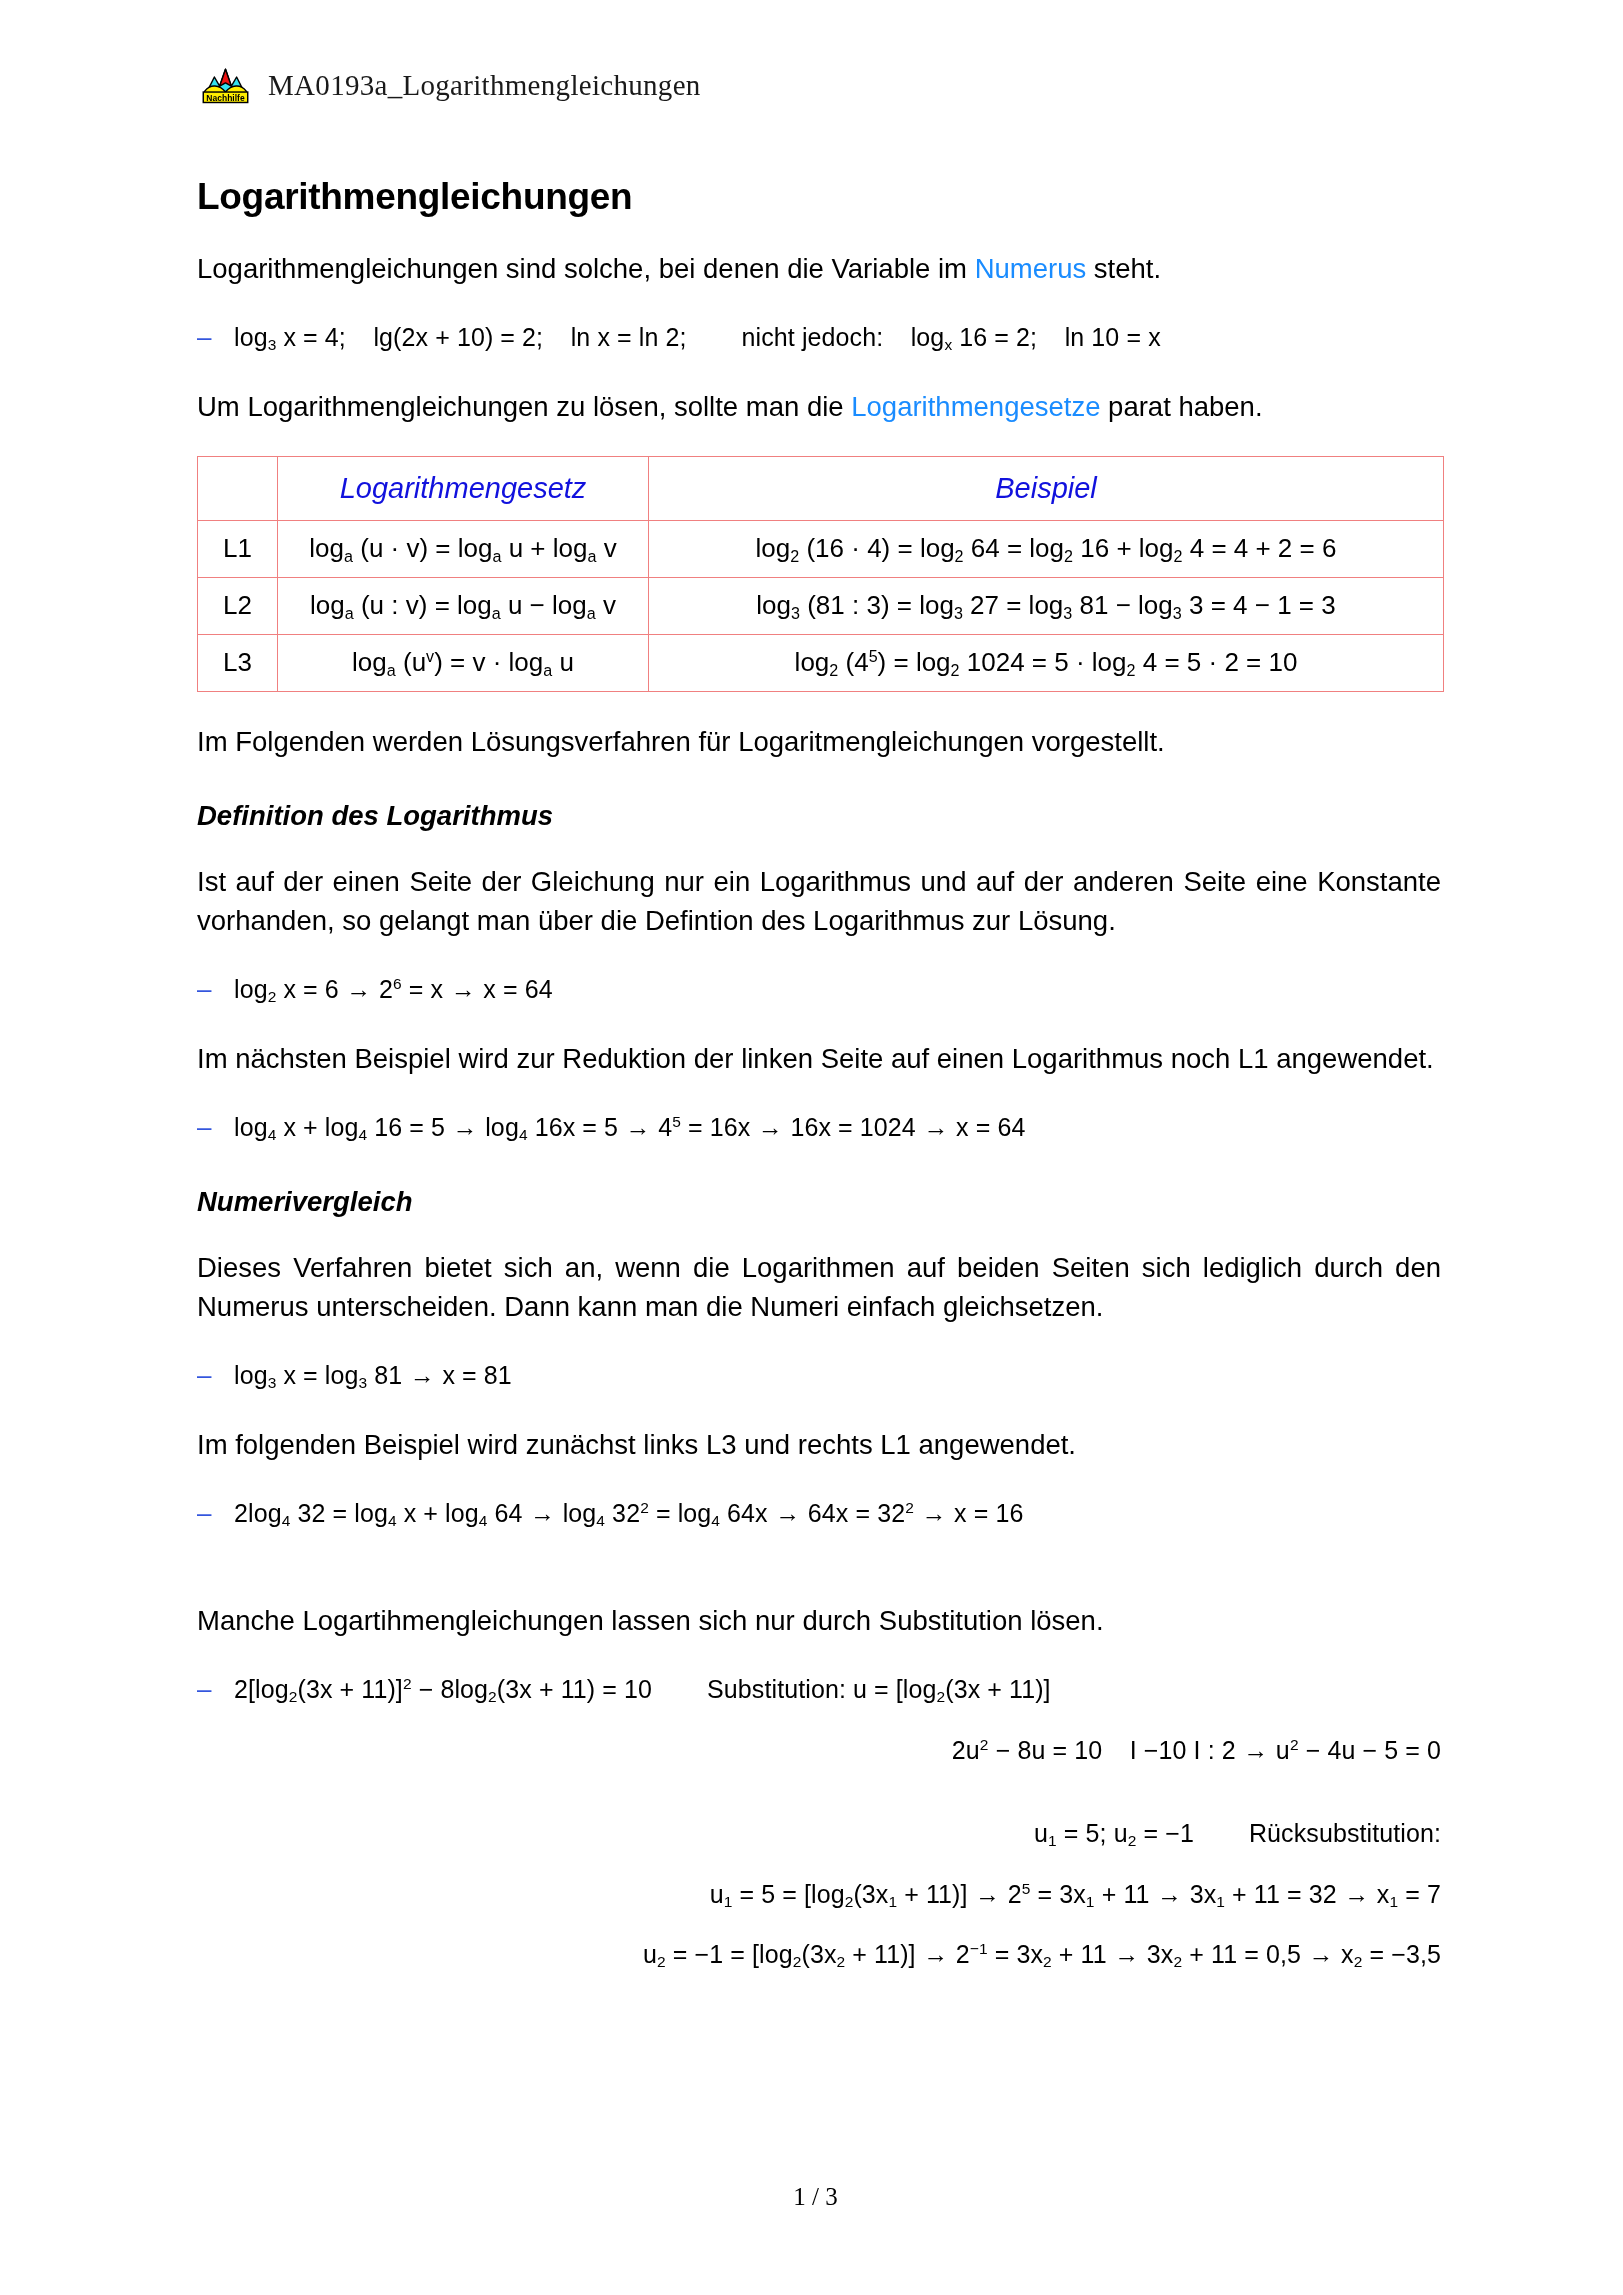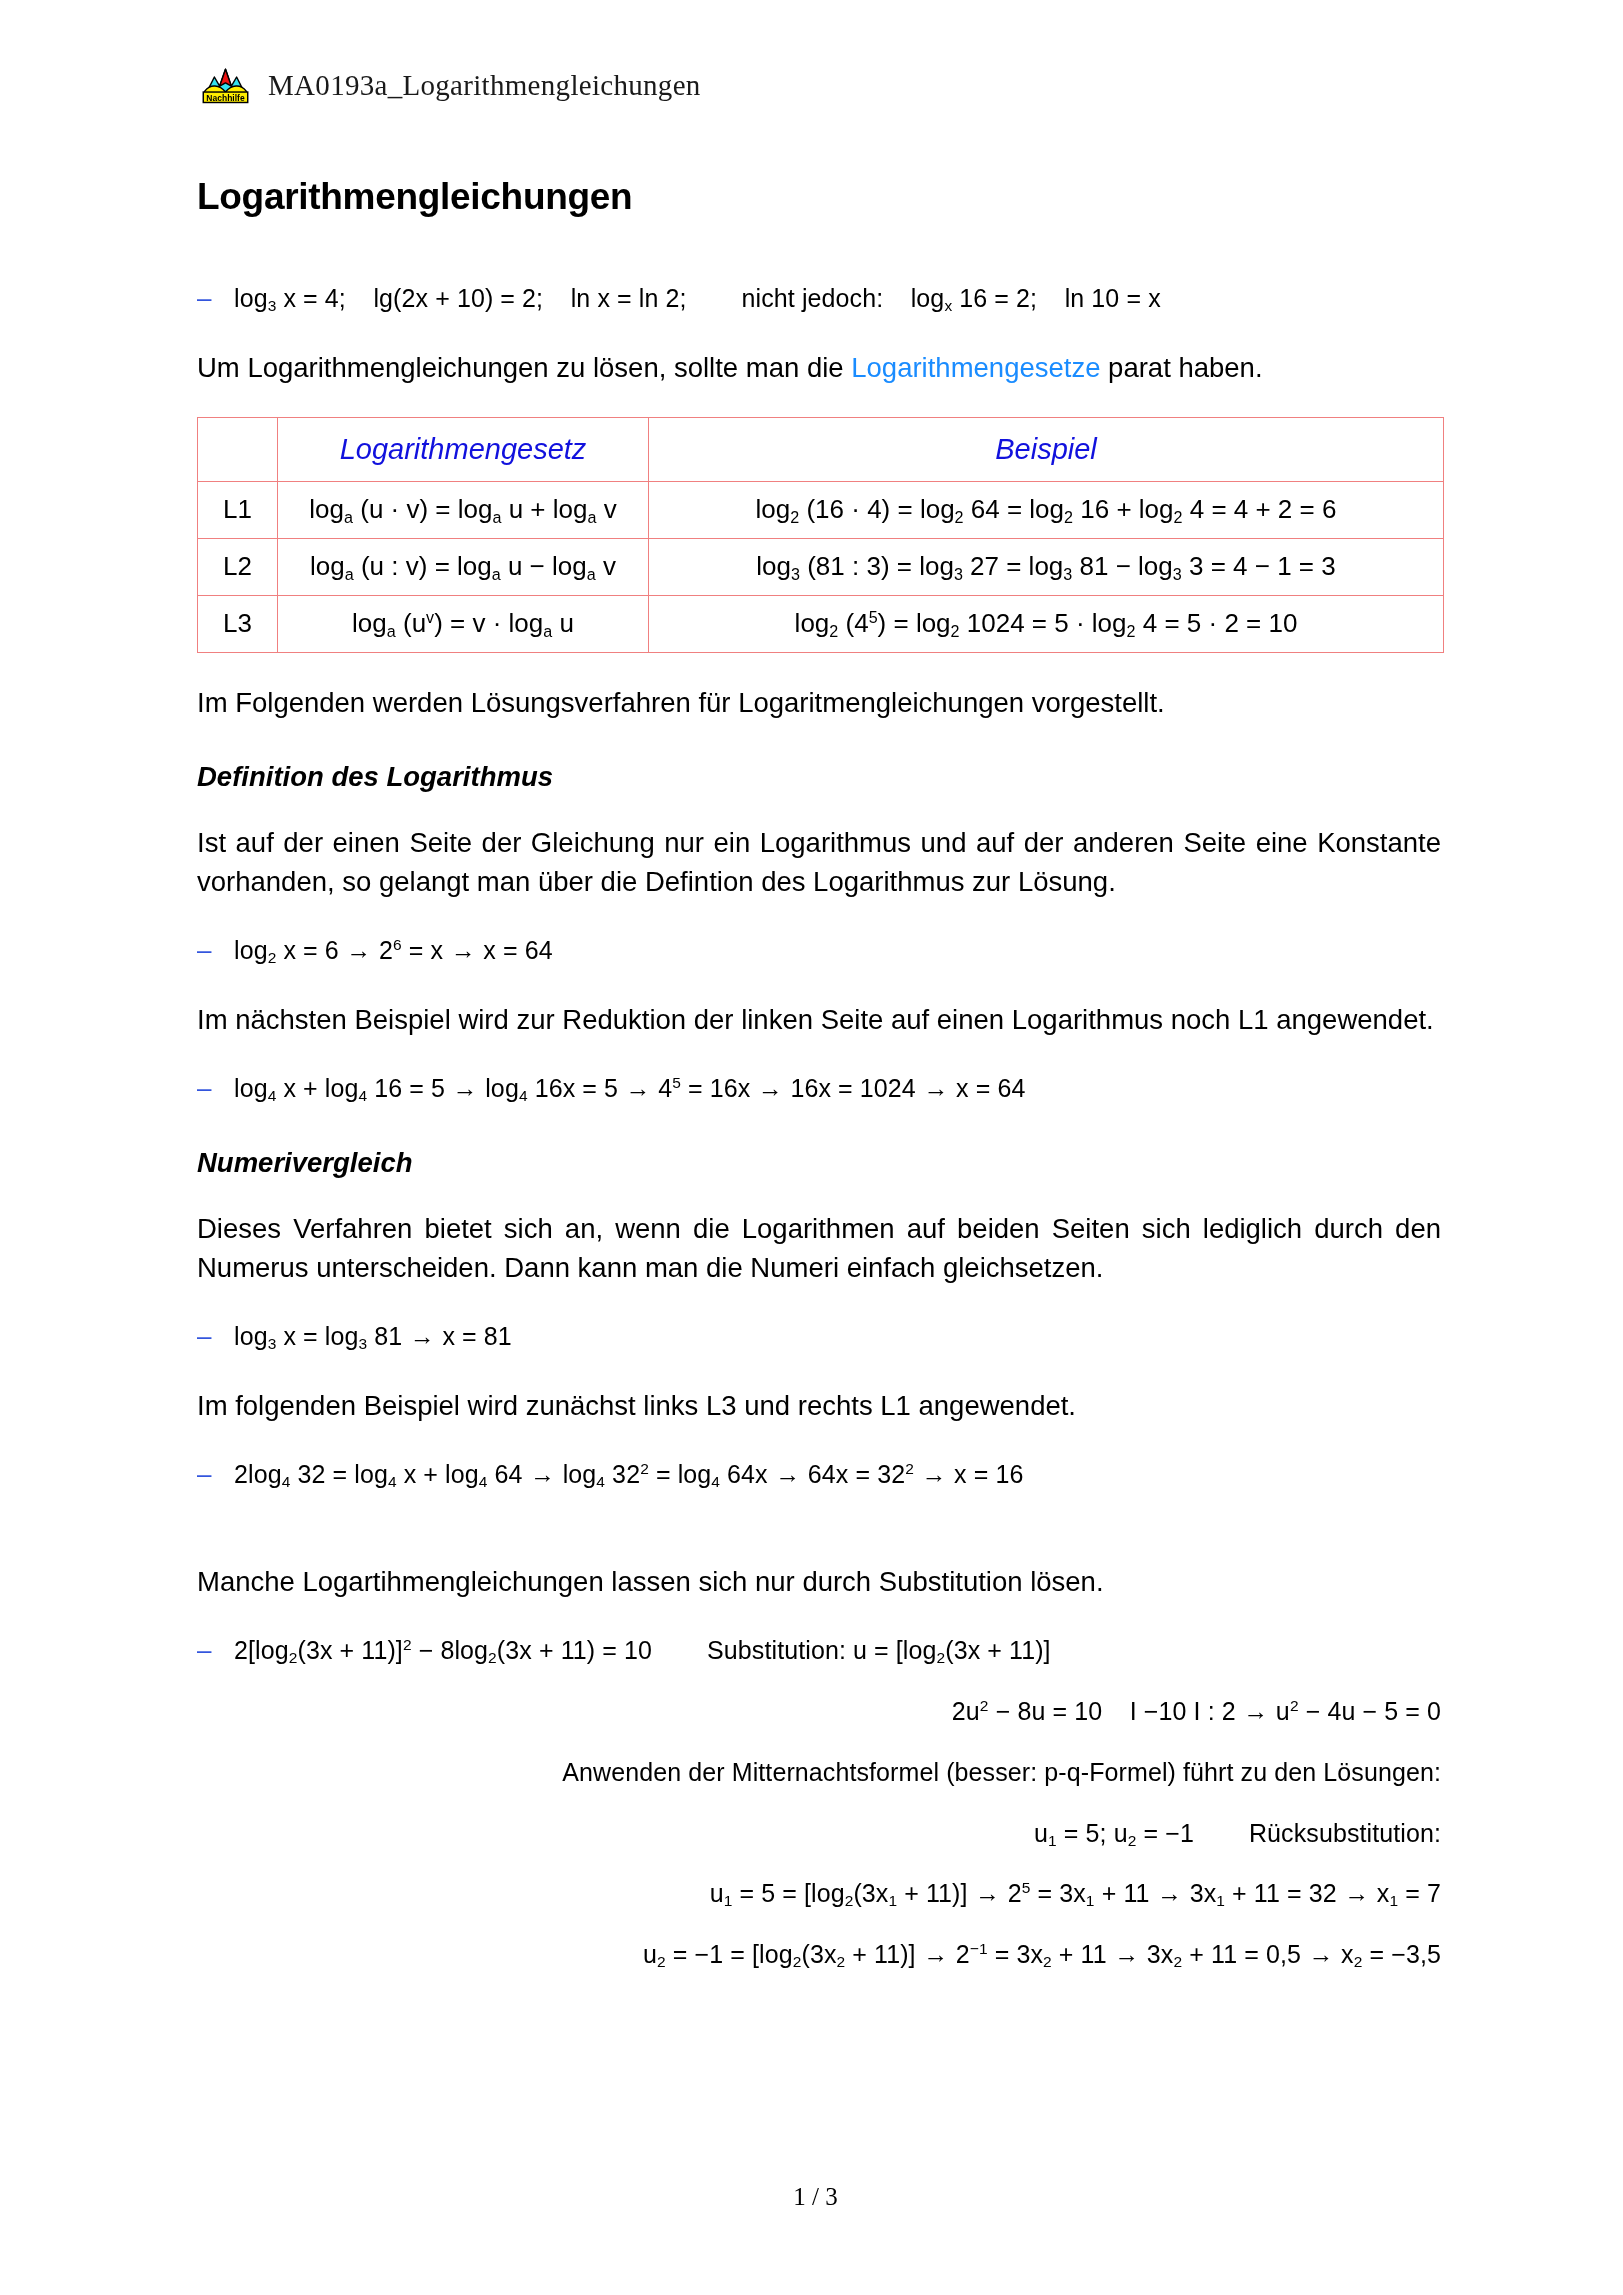--- a/index.html
+++ b/index.html
@@ -172,20 +172,21 @@
         <text x="39" y="54" font-family="Liberation Sans, sans-serif" font-size="13" font-weight="bold" fill="#000000" text-anchor="middle">Nachhilfe</text>
       </svg>
     </div>
     <div class="header-title">MA0193a_Logarithmengleichungen</div>
   </div>
 
   <div class="content">
 
     <h1 class="doc-title">Logarithmengleichungen</h1>
 
+    <p class="body"><span>Logarithmengleichungen sind solche, bei denen die Variable im </span><span class="blue">Numerus</span><span> steht.</span></p>
 
     <div class="gap-md"></div>
 
     <div class="example">
       <span class="dash">–</span>
       <span class="mline"><span>log</span><sub>3</sub><span> x = 4;</span><span class="spw"></span><span>lg(2x + 10) = 2;</span><span class="spw"></span><span>ln x = ln 2;</span><span class="spw"></span><span class="spw"></span><span>nicht jedoch:</span><span class="spw"></span><span>log</span><sub>x</sub><span> 16 = 2;</span><span class="spw"></span><span>ln 10 = x</span></span>
     </div>
 
     <div class="gap-md"></div>
 
@@ -287,21 +288,20 @@
       <span class="dash">–</span>
       <span class="mline"><span>2[log</span><sub>2</sub><span>(3x + 11)]</span><sup>2</sup><span> − 8log</span><sub>2</sub><span>(3x + 11) = 10</span><span class="spw"></span><span class="spw"></span><span>Substitution: u = [log</span><sub>2</sub><span>(3x + 11)]</span></span>
     </div>
 
     <div class="gap-sm"></div>
 
     <div class="mline indent-eq"><span>2u</span><sup>2</sup><span> − 8u = 10</span><span class="spw"></span><span>I −10  I : 2</span><span class="arrow">→</span><span>u</span><sup>2</sup><span> − 4u − 5 = 0</span></div>
 
     <div class="gap-sm"></div>
 
-    <div class="mline indent-eq wrap">Anwenden der Mitternachtsformel (besser: p-q-Formel) führt zu den Lösungen:</div>
 
     <div class="gap-sm"></div>
 
     <div class="mline indent-eq"><span>u</span><sub>1</sub><span> = 5;  u</span><sub>2</sub><span> = −1</span><span class="spw"></span><span class="spw"></span><span>Rücksubstitution:</span></div>
 
     <div class="gap-sm"></div>
 
     <div class="mline indent-eq"><span>u</span><sub>1</sub><span> = 5 = [log</span><sub>2</sub><span>(3x</span><sub>1</sub><span> + 11)]</span><span class="arrow">→</span><span>2</span><sup>5</sup><span> = 3x</span><sub>1</sub><span> + 11</span><span class="arrow">→</span><span>3x</span><sub>1</sub><span> + 11 = 32</span><span class="arrow">→</span><span>x</span><sub>1</sub><span> = 7</span></div>
 
     <div class="gap-sm"></div>

